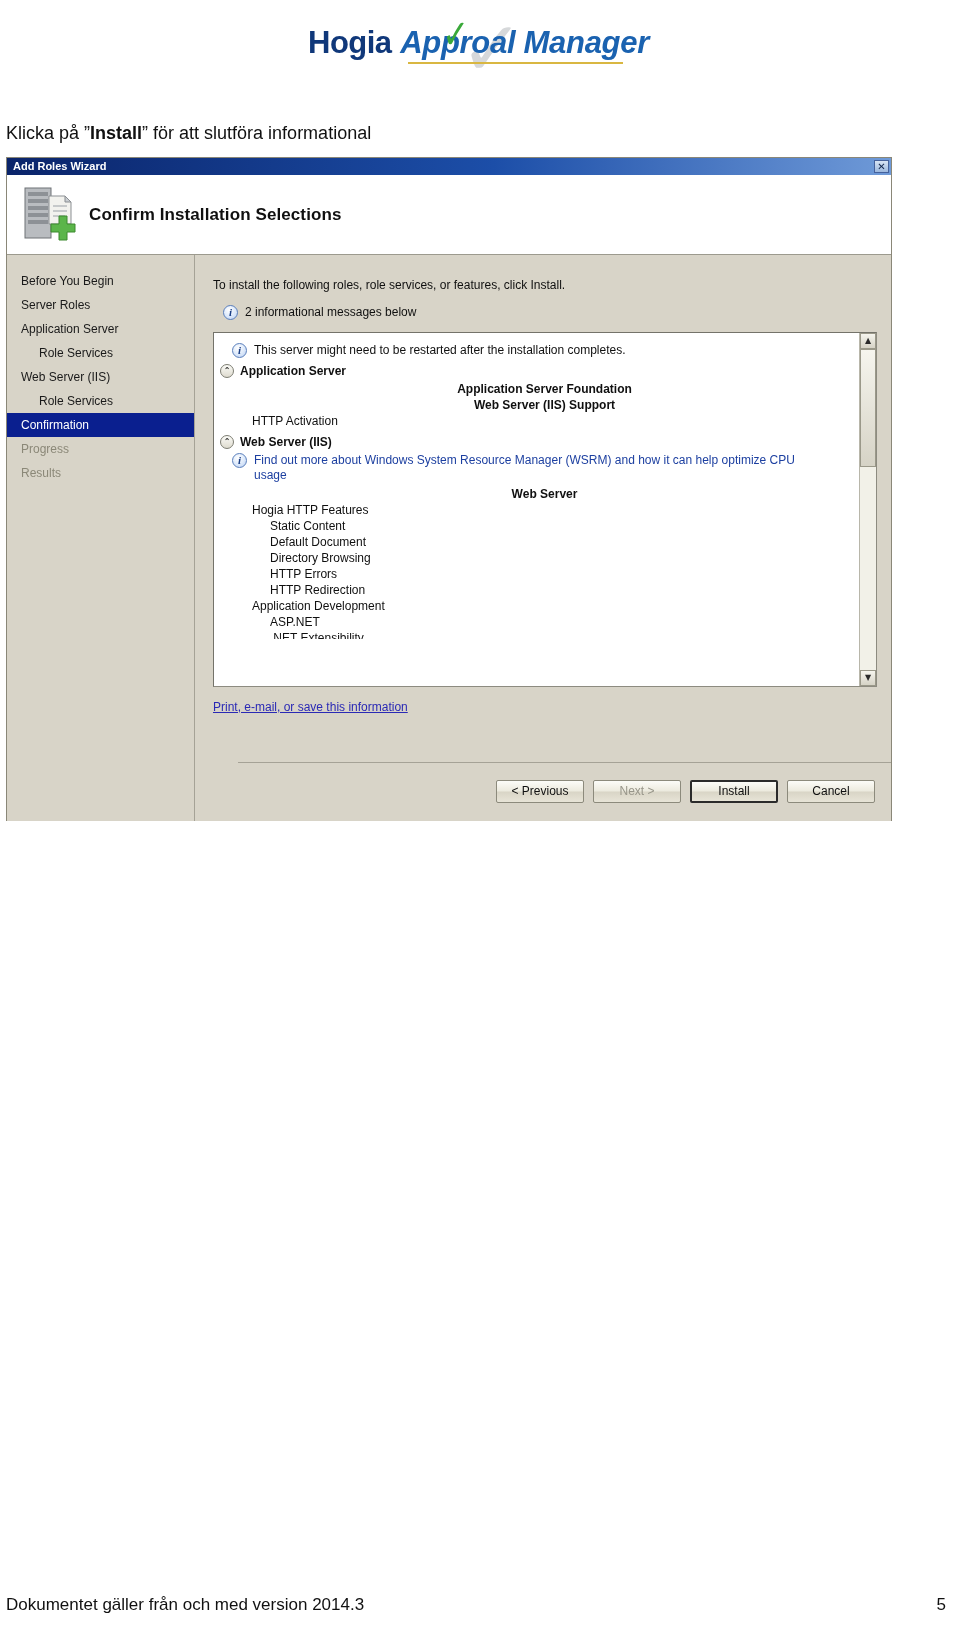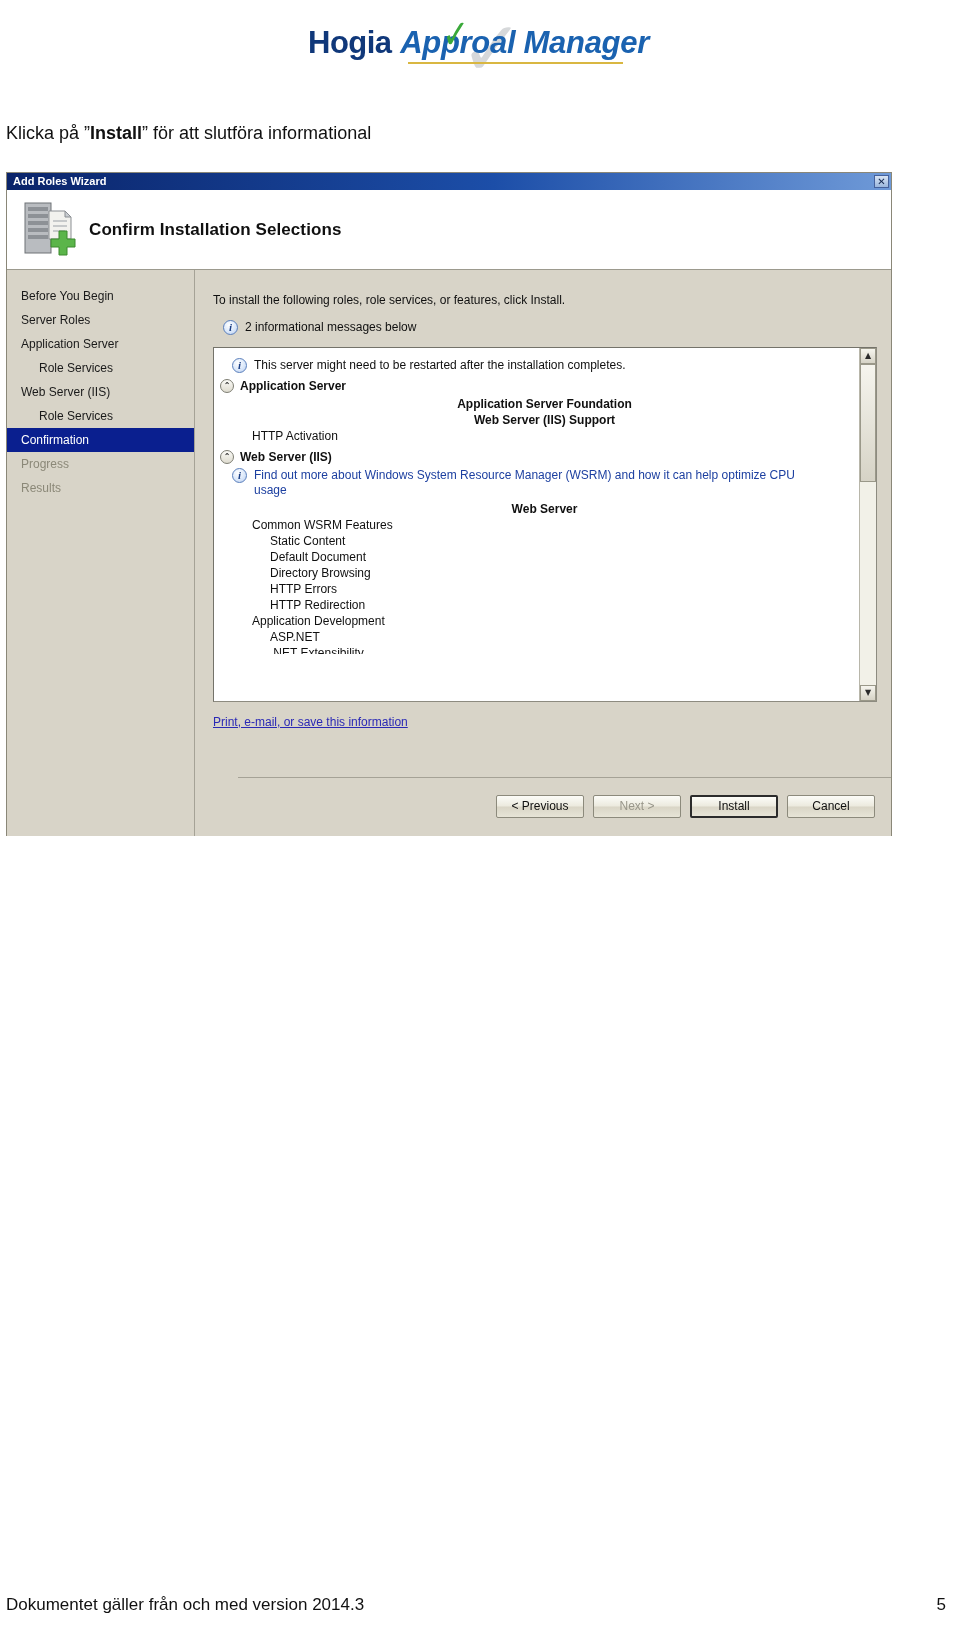--- a/index.html
+++ b/index.html
@@ -81,21 +81,21 @@
     font-size: 18px;
     line-height: 24px;
     color: #111;
     white-space: nowrap;
   }
   .instruction b { font-weight: bold; }
 
   
   .wizard {
     position: absolute;
-    left: 6px; top: 172px;
+    left: 6px; top: 157px;
     width: 886px; height: 664px;
     background: #d8d4c8;
     border: 1px solid #8a8778;
     box-sizing: border-box;
   }
   .titlebar {
     position: relative;
     height: 17px;
     background: linear-gradient(to right, #0a246a 0%, #1c4ea8 55%, #6f9ad8 100%);
     display: flex;
@@ -447,21 +447,21 @@
             <span class="collapse-icon">⌃</span>
             <span>Web Server (IIS)</span>
           </div>
 
           <div class="row-note">
             <span class="info-icon">i</span>
             <span class="info-text">Find out more about Windows System Resource Manager (WSRM) and how it can help optimize CPU usage</span>
           </div>
 
           <div class="row bold indent1">Web Server</div>
-          <div class="row indent2">Common WSRM Features</div>
+          <div class="row indent2">Hogia HTTP Features</div>
           <div class="row indent3">Static Content</div>
           <div class="row indent3">Default Document</div>
           <div class="row indent3">Directory Browsing</div>
           <div class="row indent3">HTTP Errors</div>
           <div class="row indent3">HTTP Redirection</div>
           <div class="row indent2">Application Development</div>
           <div class="row indent3">ASP.NET</div>
           <div class="row indent3 clipped">.NET Extensibility</div>
         </div>
 

